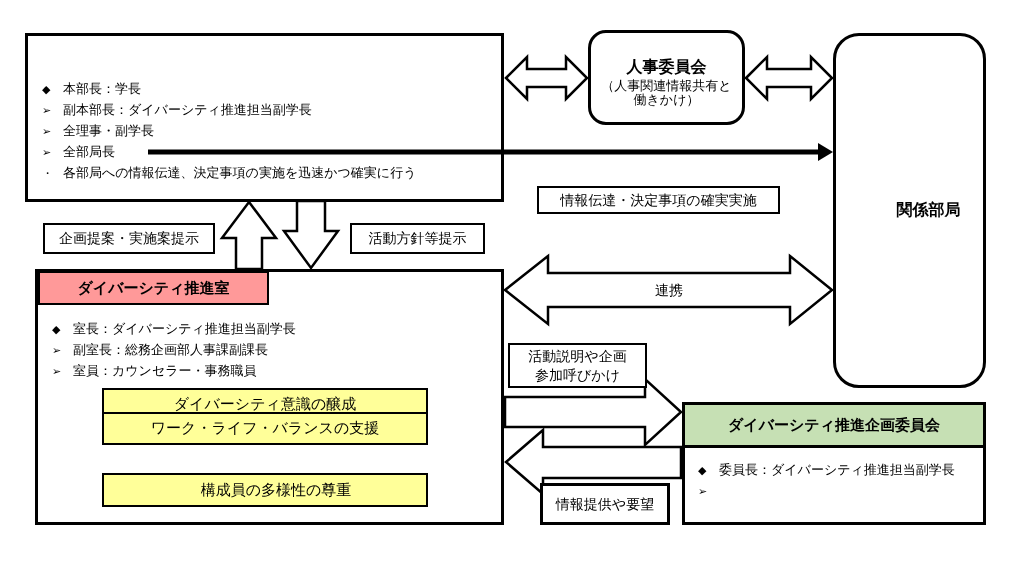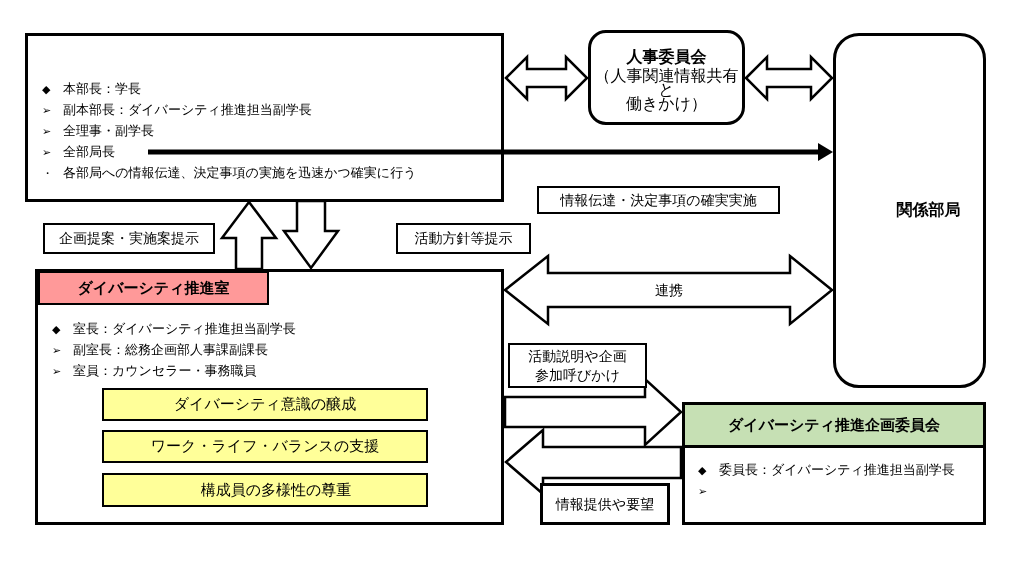--- a/index.html
+++ b/index.html
@@ -45,24 +45,24 @@
     font-size: 14px; line-height: 19px; text-align: center;
     z-index: 5;
   }
   .lbl-thick { border-width: 3px; }
   .free-label { position: absolute; z-index: 5; font-size: 14px; text-align: center; }
   #arrow-layer { position: absolute; left: 0; top: 0; z-index: 3; pointer-events: none; }
   #personnel-box {
     position: absolute; left: 588px; top: 30px; width: 157px; height: 95px;
     background: #fff; border: 3px solid #000; border-radius: 18px;
     display: flex; flex-direction: column; align-items: center;
-    padding-top: 14px; z-index: 2; text-align: center;
+    padding-top: 24px; z-index: 2; text-align: center;
   }
   #personnel-box .title { font-weight: bold; font-size: 16px; line-height: 20px; }
-  #personnel-box .sub { font-size: 16px; line-height: 14px; margin-top: 2px; font-family: Liberation Serif, serif; }
+  #personnel-box .sub { font-size: 13px; line-height: 14px; margin-top: 2px; font-family: Liberation Serif, serif; }
   #depts-box {
     position: absolute; left: 833px; top: 33px; width: 153px; height: 355px;
     background: #fff; border: 3px solid #000; border-radius: 26px;
     display: flex; align-items: center; justify-content: center;
     font-weight: bold; font-size: 16px; z-index: 2; padding-left: 38px;
   }
 </style>
 </head>
 <body>
 
@@ -118,21 +118,21 @@
       <span>副室長：総務企画部人事課副課長</span>
     </div>
     <div class="row">
       <span class="blt">➢</span>
       <span>室員：カウンセラー・事務職員</span>
     </div>
   </div>
   <div class="yellow" style="left:102px; top:388px; width:326px; height:33px;">
     <span>ダイバーシティ意識の醸成</span>
   </div>
-  <div class="yellow" style="left:102px; top:430px; width:326px; height:33px;">
+  <div class="yellow" style="left:102px; top:412px; width:326px; height:33px;">
     <span>ワーク・ライフ・バランスの支援</span>
   </div>
   <div class="yellow" style="left:102px; top:473px; width:326px; height:34px;padding-left:22px;">
     <span>構成員の多様性の尊重</span>
   </div>
 
   <div class="box" style="left:682px; top:402px; width:304px; height:123px;"></div>
   <div class="hdr hdr-committee" style="left:682px; top:402px; width:304px; height:46px; border-width:3px;">
     <span>ダイバーシティ推進企画委員会</span>
   </div>
@@ -165,21 +165,21 @@
 
     <polygon points="681,447 543,447 543,430 506,462 543,494 543,478 681,478" fill="#fff" stroke="#000" stroke-width="2.5" stroke-linejoin="miter"></polygon>
   </svg>
 
   <div class="lbl" style="left:537px; top:150px; width:243px; height:28px;margin-top:36px;">
     <span>情報伝達・決定事項の確実実施</span>
   </div>
   <div class="lbl" style="left:43px; top:223px; width:172px; height:31px;">
     <span>企画提案・実施案提示</span>
   </div>
-  <div class="lbl" style="left:350px; top:223px; width:135px; height:31px;margin-left:46px;">
+  <div class="lbl" style="left:350px; top:223px; width:135px; height:31px;">
     <span>活動方針等提示</span>
   </div>
   <div class="free-label" style="left:599px; top:282px; width:140px;text-align:center;">
     <span>連携</span>
   </div>
   <div class="lbl" style="left:508px; top:343px; width:139px; height:45px;">
     <span>活動説明や企画</span>
     <span>参加呼びかけ</span>
   </div>
   <div class="lbl lbl-thick" style="left:540px; top:483px; width:130px; height:42px;">

